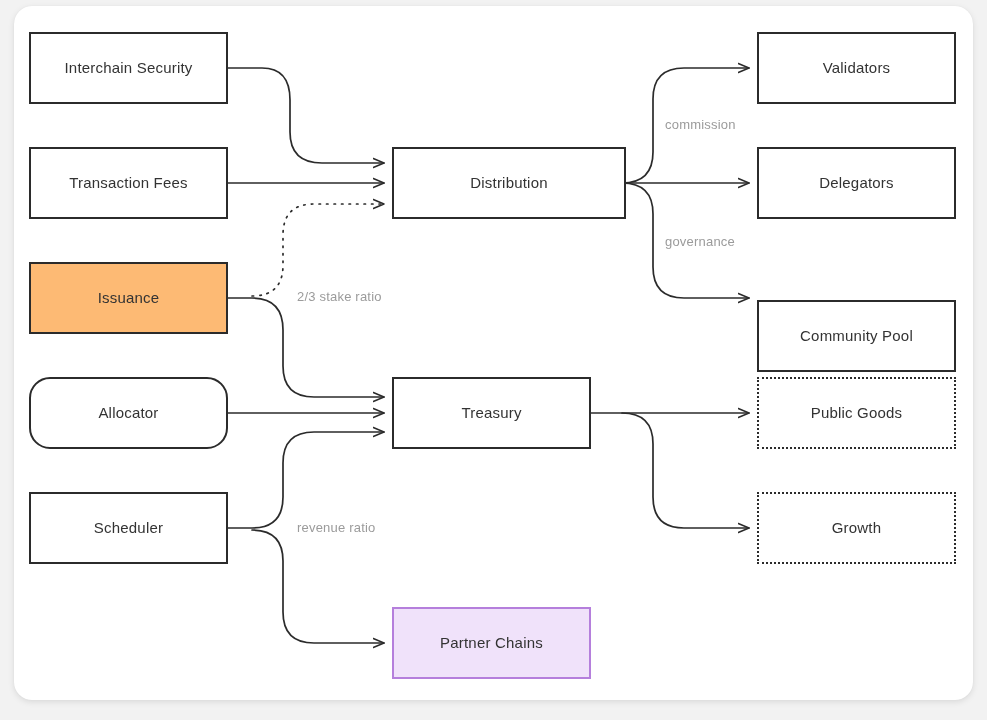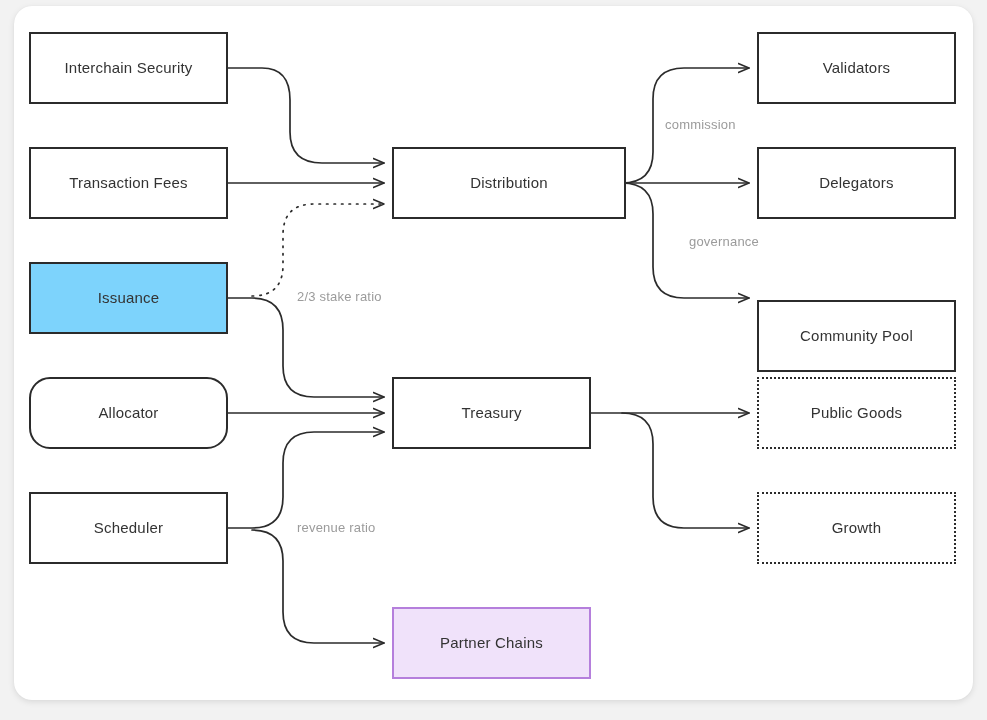--- a/index.html
+++ b/index.html
@@ -40,21 +40,21 @@
     justify-content: center;
     background: #ffffff;
     border: 2px solid #2b2b2b;
     color: #333333;
     font-size: 15px;
     letter-spacing: 0.2px;
     text-align: center;
     line-height: 1.2;
   }
   .node.filled-gray {
-    background: #7dd3fc;
+    background: #fdba74;
     border-color: #2b2b2b;
     text-align: right;
   }
   .node.dotted {
     background: #ffffff;
     border: 2px dotted #2b2b2b;
   }
   .node.lavender {
     background: #f0e2fa;
     border: 2px solid #b57fdc;
@@ -160,19 +160,19 @@
   <div class="node dotted" style="left:757px; top:377px; width:199px; height:72px;text-align:right;">
     <span>Public Goods</span>
   </div>
 
   <div class="node dotted" style="left:757px; top:492px; width:199px; height:72px;">
     <span>Growth</span>
   </div>
 
   <div class="edge-label" style="left:665px; top:117px;">commission</div>
 
-  <div class="edge-label" style="left:665px; top:234px;margin-left:24px;">governance</div>
+  <div class="edge-label" style="left:665px; top:234px;">governance</div>
 
   <div class="edge-label" style="left:297px; top:289px;">2/3 stake ratio</div>
 
   <div class="edge-label" style="left:297px; top:520px;">revenue ratio</div>
 
 </div>
 
 </body></html>

